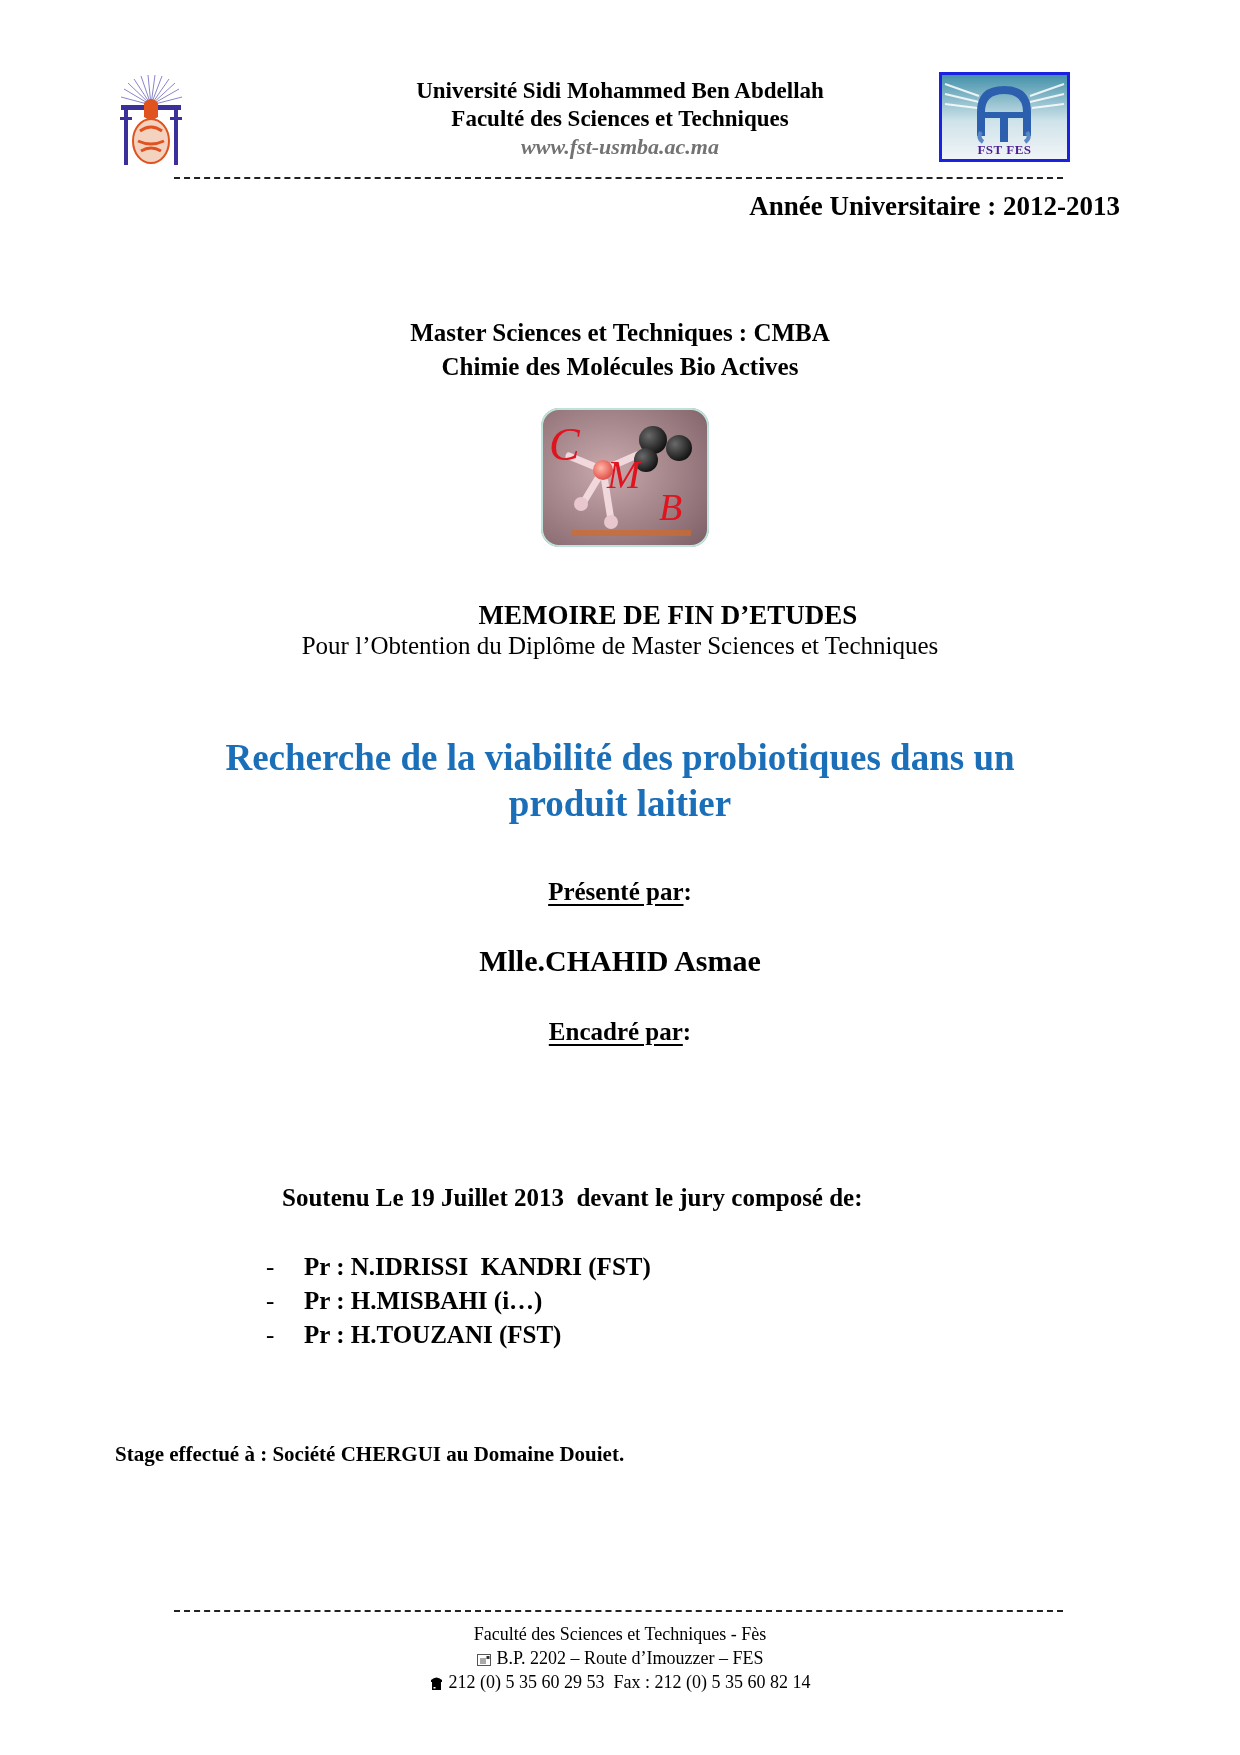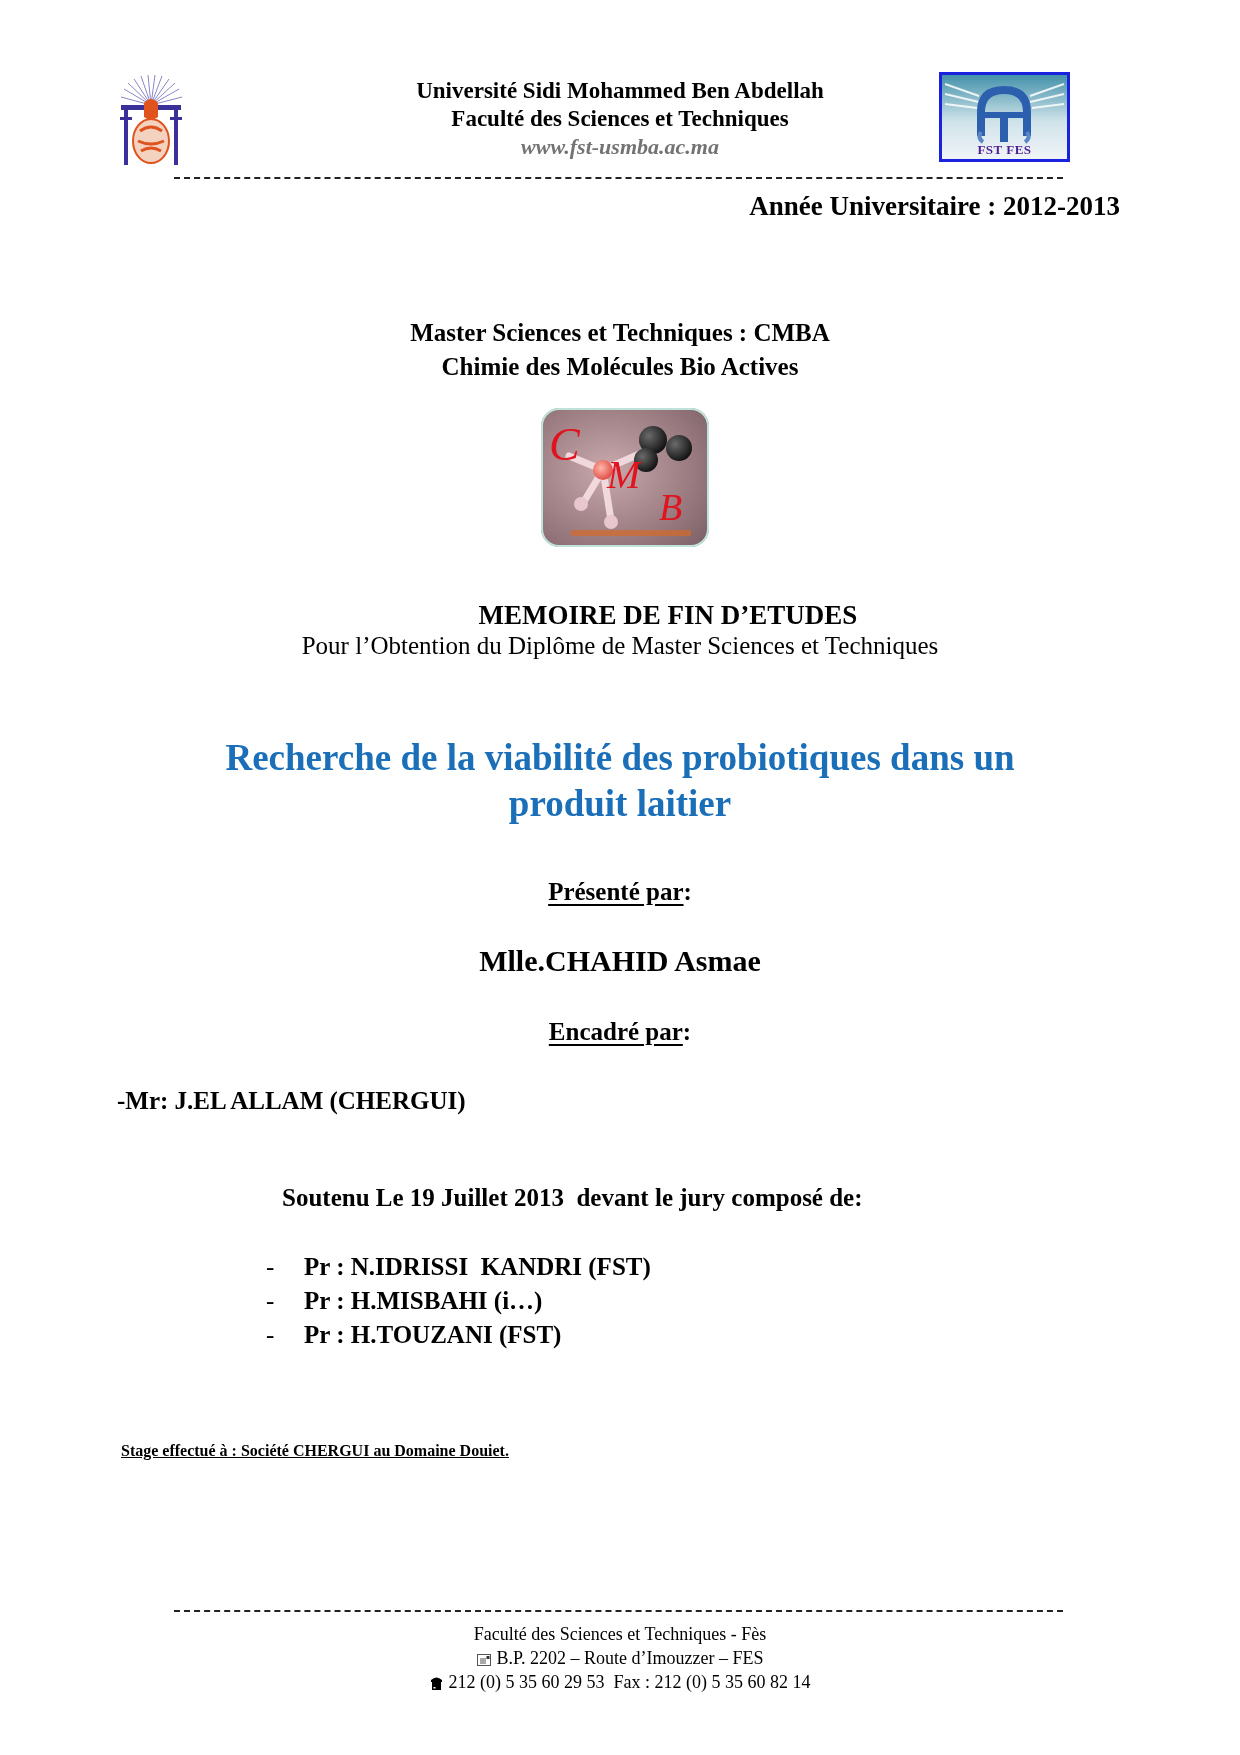--- a/index.html
+++ b/index.html
@@ -28,21 +28,21 @@
   .obtention { font-size: 25px; }
   .title { font-size: 37px; font-weight: bold; color: #1a6fb8; line-height: 46px; }
   .u { text-decoration: underline; text-decoration-thickness: 2px; text-underline-offset: 4px; }
   .label { font-size: 25px; font-weight: bold; }
   .name { font-size: 30px; font-weight: bold; }
   .sup { font-size: 25px; font-weight: bold; left: 117px; line-height: 33px; }
   .soutenu { font-size: 25px; font-weight: bold; }
   .jury { left: 266px; font-size: 25px; font-weight: bold; }
   .jury-item { height: 34px; line-height: 34px; display: flex; }
   .jury-dash { width: 38px; font-weight: normal; }
-  .stage { left: 121px; font-size: 16px; font-weight: bold; text-decoration: underline; }
+  .stage { left: 115px; font-size: 21px; font-weight: bold; }
 
   .footer { font-size: 18px; line-height: 24px; }
   .ficon { display: inline-block; vertical-align: -2px; margin-right: 6px; }
 </style>
 </head>
 <body>
 
 <div class="abs logo-left">
   <svg width="66" height="90" viewBox="0 0 66 90">
 
@@ -155,21 +155,20 @@
 <div class="abs center label" style="top:878px;">
   <span class="u">Présenté par</span><span>:</span>
 </div>
 <div class="abs center name" style="top:944px;">Mlle.CHAHID Asmae</div>
 
 <div class="abs center label" style="top:1018px;">
   <span class="u">Encadré par</span><span>:</span>
 </div>
 
 <div class="abs sup" style="top:1084px;">
-  <div style="white-space:pre;">-Mr: J.EL ALLAM (CHERGUI)</div>
 </div>
 
 <div class="abs soutenu" style="left:282px; top:1184px; white-space:pre;">Soutenu Le 19 Juillet 2013  devant le jury composé de:</div>
 
 <div class="abs jury" style="top:1250px;">
   <div class="jury-item">
     <span class="jury-dash">-</span>
     <span style="white-space:pre;">Pr : N.IDRISSI  KANDRI (FST)</span>
   </div>
   <div class="jury-item">

